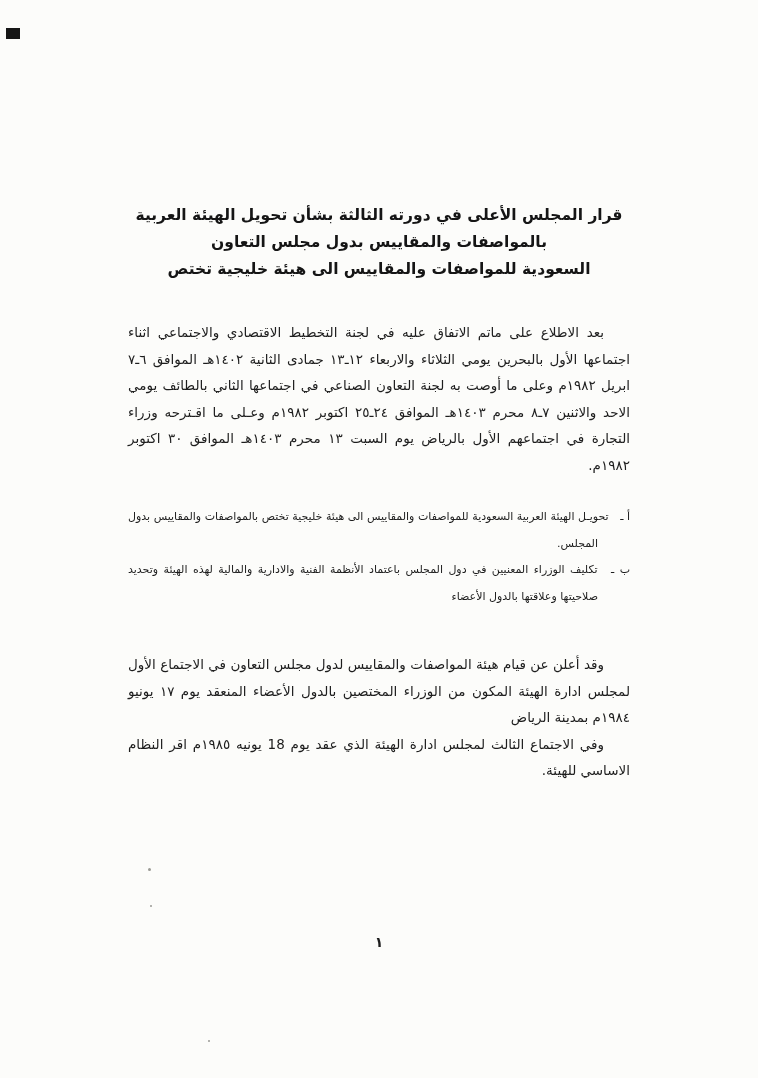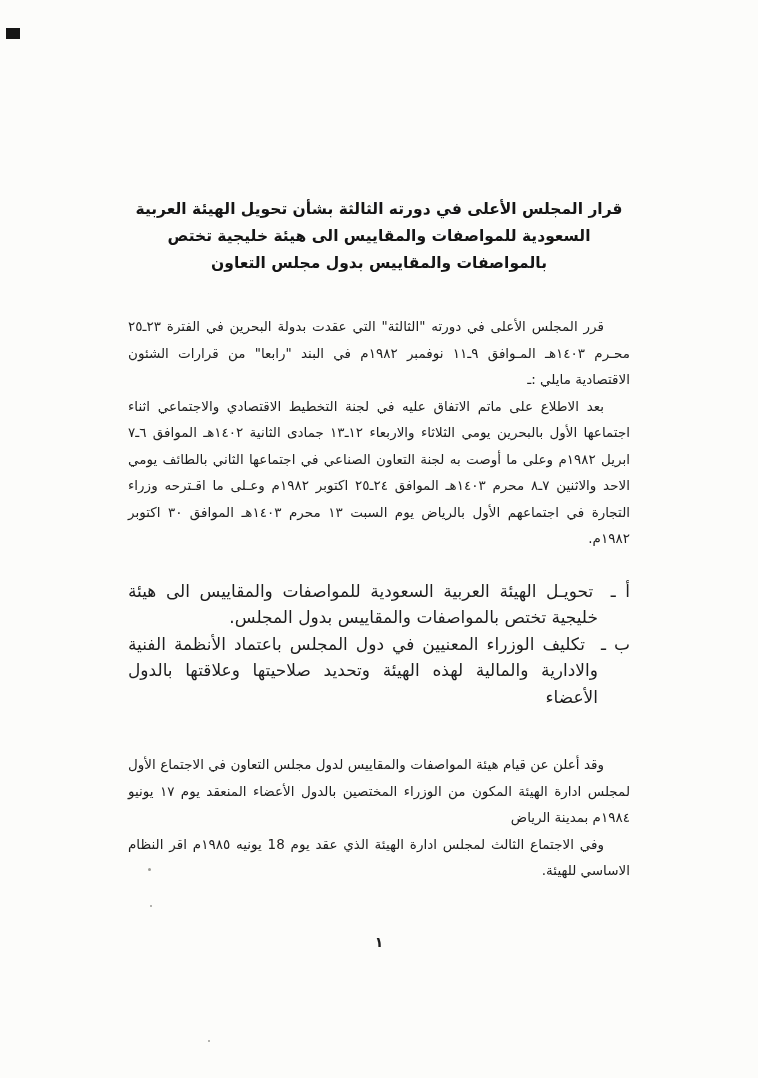--- a/index.html
+++ b/index.html
@@ -26,21 +26,21 @@
     width: 3px;
     height: 3px;
     border-radius: 50%;
     background: #9a9a94;
   }
   .speck.s1 { left: 148px; top: 868px; }
   .speck.s2 { left: 208px; top: 1040px; width: 2px; height: 2px; }
   .speck.s3 { left: 150px; top: 905px; width: 2px; height: 2px; }
   .content {
     position: absolute;
-    top: 196px;
+    top: 202px;
     right: 128px;
     width: 502px;
     direction: rtl;
   }
   .title {
     font-size: 15.5px;
     font-weight: bold;
     text-align: center;
     line-height: 27px;
     margin-bottom: 36px;
@@ -48,21 +48,21 @@
   }
   .title-line { display: block; }
   .para {
     font-size: 13.5px;
     line-height: 26.5px;
     text-align: justify;
     text-indent: 26px;
   }
   .list { margin: 26px 0; }
   .list-item {
-    font-size: 17px;
+    font-size: 11px;
     line-height: 26.5px;
     text-align: justify;
     padding-right: 32px;
     text-indent: -32px;
   }
   .list-item .marker { margin-left: 8px; }
   .spaced { margin-top: 41px; }
   .page-number {
     position: absolute;
     top: 934px;
@@ -81,25 +81,24 @@
 
   <div class="scan-mark"></div>
   <div class="speck s1"></div>
   <div class="speck s2"></div>
   <div class="speck s3"></div>
 
   <div class="content">
 
     <h1 class="title">
       <span class="title-line">قرار المجلس الأعلى في دورته الثالثة بشأن تحويل الهيئة العربية</span>
+      <span class="title-line">بالمواصفات والمقاييس بدول مجلس التعاون</span>
       <span class="title-line">السعودية للمواصفات والمقاييس الى هيئة خليجية تختص</span>
-      <span class="title-line">بالمواصفات والمقاييس بدول مجلس التعاون</span>
     </h1>
 
-    <p class="para">قرر المجلس الأعلى في دورته "الثالثة" التي عقدت بدولة البحرين في الفترة ٢٣ـ٢٥ محـرم ١٤٠٣هـ المـوافق ٩ـ١١ نوفمبر ١٩٨٢م في البند "رابعا" من قرارات الشئون الاقتصادية مايلي :ـ</p>
 
     <p class="para">بعد الاطلاع على ماتم الاتفاق عليه في لجنة التخطيط الاقتصادي والاجتماعي اثناء اجتماعها الأول بالبحرين يومي الثلاثاء والاربعاء ١٢ـ١٣ جمادى الثانية ١٤٠٢هـ الموافق ٦ـ٧ ابريل ١٩٨٢م وعلى ما أوصت به لجنة التعاون الصناعي في اجتماعها الثاني بالطائف يومي الاحد والاثنين ٧ـ٨ محرم ١٤٠٣هـ الموافق ٢٤ـ٢٥ اكتوبر ١٩٨٢م وعـلى ما اقـترحه وزراء التجارة في اجتماعهم الأول بالرياض يوم السبت ١٣ محرم ١٤٠٣هـ الموافق ٣٠ اكتوبر ١٩٨٢م.</p>
 
 
     <div class="list">
       <div class="list-item">
         <span class="marker">أ  ـ</span>
         <span class="item-text">تحويـل الهيئة العربية السعودية للمواصفات والمقاييس الى هيئة خليجية تختص بالمواصفات والمقاييس بدول المجلس.</span>
       </div>
       <div class="list-item">

